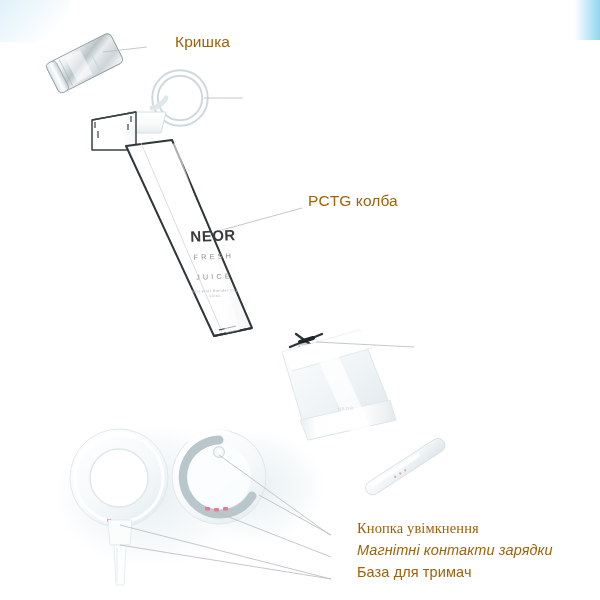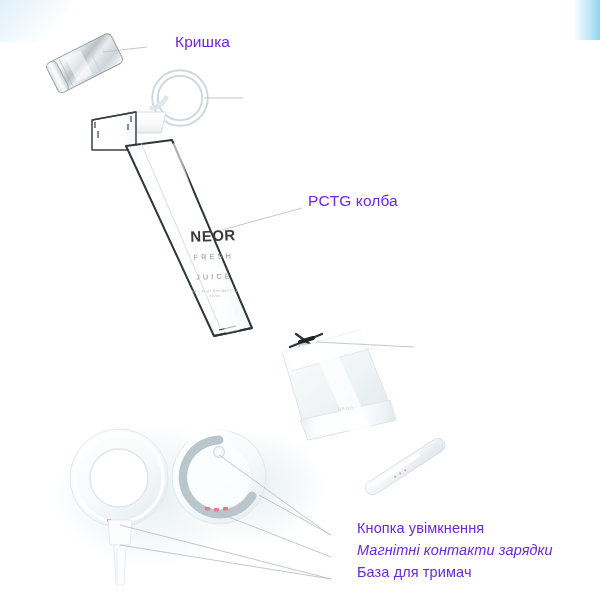--- a/index.html
+++ b/index.html
@@ -21,21 +21,21 @@
     pointer-events:none;
   }
   .corner-tint-tr{
     position:absolute;right:0;top:0;width:26px;height:40px;
     background:linear-gradient(270deg,#8fd6f0 0%,rgba(255,255,255,0) 100%);
     pointer-events:none;
   }
   svg#art{position:absolute;left:0;top:0;}
   .lbl{
     position:absolute;
-    color:#6d28d9;
+    color:#a16207;
     font-size:15.5px;
     letter-spacing:.1px;
     white-space:nowrap;
     line-height:1;
     text-align:center;
   }
   .lbl-sm{font-size:14.5px;}
   .brandwrap{
     position:absolute;
     text-align:center;
@@ -239,19 +239,19 @@
   </div>
 
   <div class="motortxt" style="left:338px;top:406px;">NEOR</div>
 
   <div class="lbl" style="left:175px;top:34px;">Кришка</div>
 
 
   <div class="lbl" style="left:308px;top:193px;">PCTG колба</div>
 
 
-  <div class="lbl lbl-sm" style="left:357px;top:521px;">Кнопка увімкнення</div>
+  <div class="lbl lbl-sm" style="left:357px;top:521px;font-family:Liberation Serif, serif;">Кнопка увімкнення</div>
 
   <div class="lbl lbl-sm" style="left:357px;top:543px;font-style:italic;">Магнітні контакти зарядки</div>
 
   <div class="lbl lbl-sm" style="left:357px;top:565px;">База для тримач</div>
 
 </div>
 
 </body></html>

